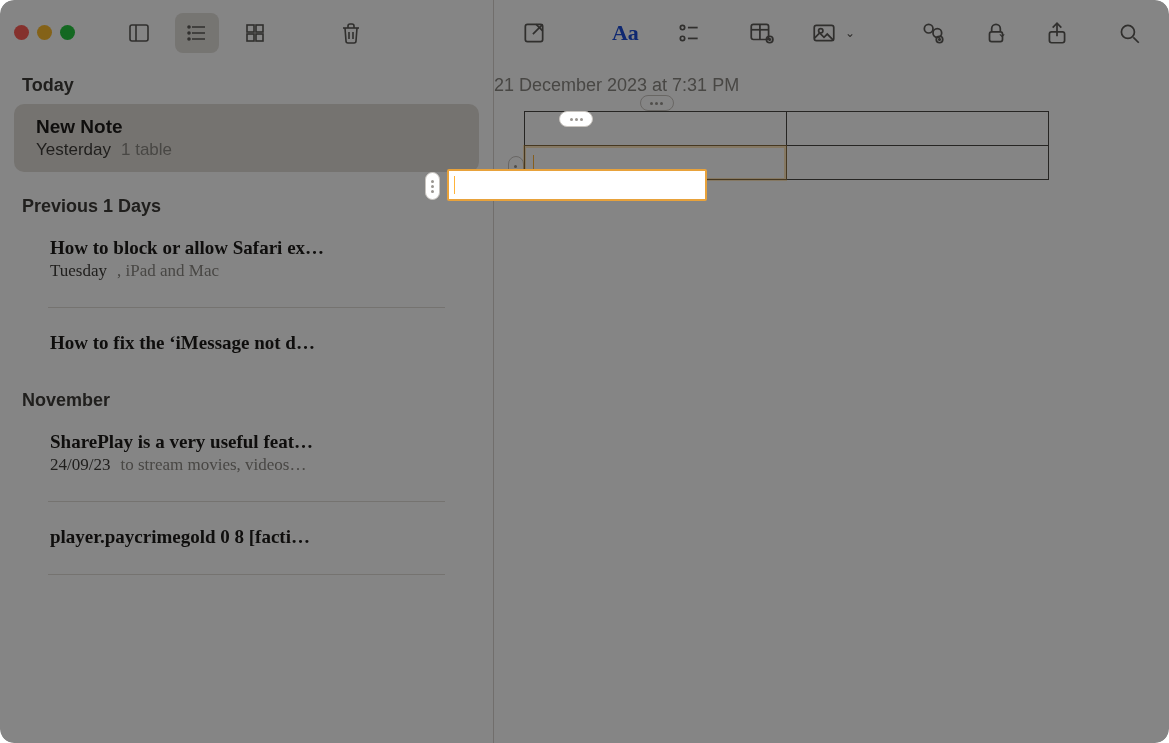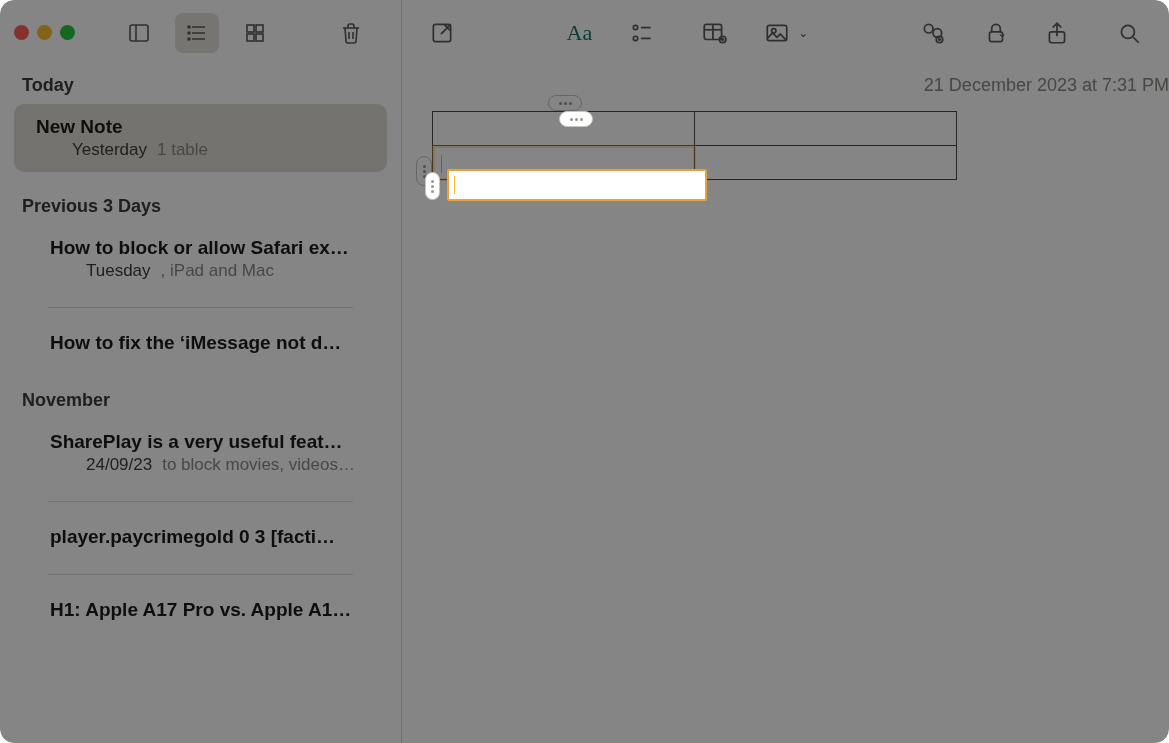--- a/index.html
+++ b/index.html
@@ -10,21 +10,21 @@
     width: 1169px; height: 743px;
     background: #ffffff;
     border-radius: 14px;
     display: flex;
     overflow: hidden;
     position: relative;
   }
 
   
   .sidebar {
-    width: 402px;
+    width: 494px;
     background: #ffffff;
     border-right: 1px solid #d8d4cf;
     display: flex;
     flex-direction: column;
   }
 
   .titlebar-left {
     height: 65px;
     display: flex;
     align-items: center;
@@ -53,34 +53,34 @@
     font-size: 18px;
     color: #3e3c39;
   }
 
   .note-row {
     margin: 0 14px 14px;
     padding: 12px 22px;
     border-radius: 10px;
   }
   .note-row.selected { background: #e1ddd7; }
-  .note-row.indent { margin-left: 32px; padding-left: 18px; padding-right: 14px; }
+  .note-row.indent { margin-left: 32px; padding-left: 18px; padding-right: 14px; font-family: Liberation Serif, serif; }
   .note-title {
     font-size: 19px;
     font-weight: 700;
     color: #1d1b19;
     white-space: nowrap; overflow: hidden; text-overflow: ellipsis;
   }
   .note-sub {
     font-size: 17px;
     color: #8b8883;
     margin-top: 2px;
     white-space: nowrap; overflow: hidden; text-overflow: ellipsis;
   }
-  .note-sub .date { color: #3e3c39; margin-right: 10px; margin-left: 36px; }
+  .note-sub .date { color: #3e3c39; margin-right: 10px; }
 
   .divider { height: 1px; background: #e1ddd7; margin: 0 48px 12px; }
 
   
   .editor {
     flex: 1;
     background: #ffffff;
     display: flex;
     flex-direction: column;
   }
@@ -88,21 +88,21 @@
     height: 65px;
     display: flex; align-items: center;
     padding: 0 18px;
     gap: 28px;
     color: #5c5a57;
   }
   .tb-spacer { flex: 1; }
   .titlebar-right svg { width: 26px; height: 26px; stroke: #5c5a57; fill: none; stroke-width: 1.6; }
 
   .timestamp {
-    text-align: right;
+    text-align: left;
     color: #8b8883;
     font-size: 18px;
     margin-top: 10px;
   }
 
   .canvas {
     position: relative;
     flex: 1;
   }
 
@@ -191,21 +191,21 @@
     left: 425px; top: 172px;
     width: 15px; height: 28px;
     background: #ffffff;
     border: 1px solid #c8c4bf;
     border-radius: 10px;
     display: flex; flex-direction: column; align-items: center; justify-content: center; gap: 2px;
   }
   .bl-rowpill span { width: 3px; height: 3px; background: #9a9691; border-radius: 50%; }
 
   .chev { font-size: 12px; color: #5c5a57; margin-left: -16px; }
-  .Aa { font-family: Georgia, serif; font-size: 22px; color: #0f766e; }
+  .Aa { font-family: Georgia, serif; font-size: 22px; color: #1d4ed8; font-weight: bold; }
   .lock-wrap { display:flex; align-items:center; gap:4px; }
 </style>
 </head>
 <body>
 
 <div class="window">
 
   <div class="sidebar">
     <div class="titlebar-left">
       <div class="traffic-lights">
@@ -247,41 +247,40 @@
           </svg>
       </div>
     </div>
 
     <div id="sections-root">
         <div class="section-header">Today</div>
         <div class="note-row selected">
           <div class="note-title">New Note</div>
           <div class="note-sub"><span class="date">Yesterday</span><span>1 table</span></div>
         </div>
-        <div class="section-header">Previous 3 Days</div>
+        <div class="section-header">Previous 1 Days</div>
         <div class="note-row indent">
           <div class="note-title">How to block or allow Safari ex…</div>
           <div class="note-sub"><span class="date">Tuesday</span><span>, iPad and Mac</span></div>
         </div>
         <div class="divider"></div>
         <div class="note-row indent">
           <div class="note-title">How to fix the ‘iMessage not d…</div>
         </div>
         <div class="section-header">November</div>
         <div class="note-row indent">
           <div class="note-title">SharePlay is a very useful feat…</div>
-          <div class="note-sub"><span class="date">24/09/23</span><span>to block movies, videos…</span></div>
+          <div class="note-sub"><span class="date">24/09/23</span><span>to stream movies, videos…</span></div>
         </div>
         <div class="divider"></div>
         <div class="note-row indent">
-          <div class="note-title">player.paycrimegold 0 3 [facti…</div>
+          <div class="note-title">player.paycrimegold 0 8 [facti…</div>
         </div>
         <div class="divider"></div>
         <div class="note-row indent">
-          <div class="note-title">H1: Apple A17 Pro vs. Apple A1…</div>
         </div>
       </div>
   </div>
 
   <div class="editor">
     <div class="titlebar-right">
       <div class="tb-btn">
         <svg viewBox="0 0 24 24">
             <rect x="4" y="4" width="16" height="16" rx="2"></rect>
             <path d="M14 4l6 6"></path>

